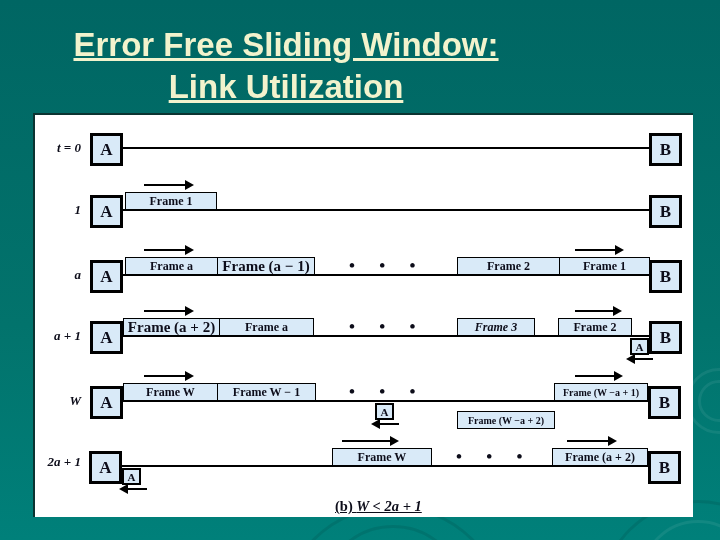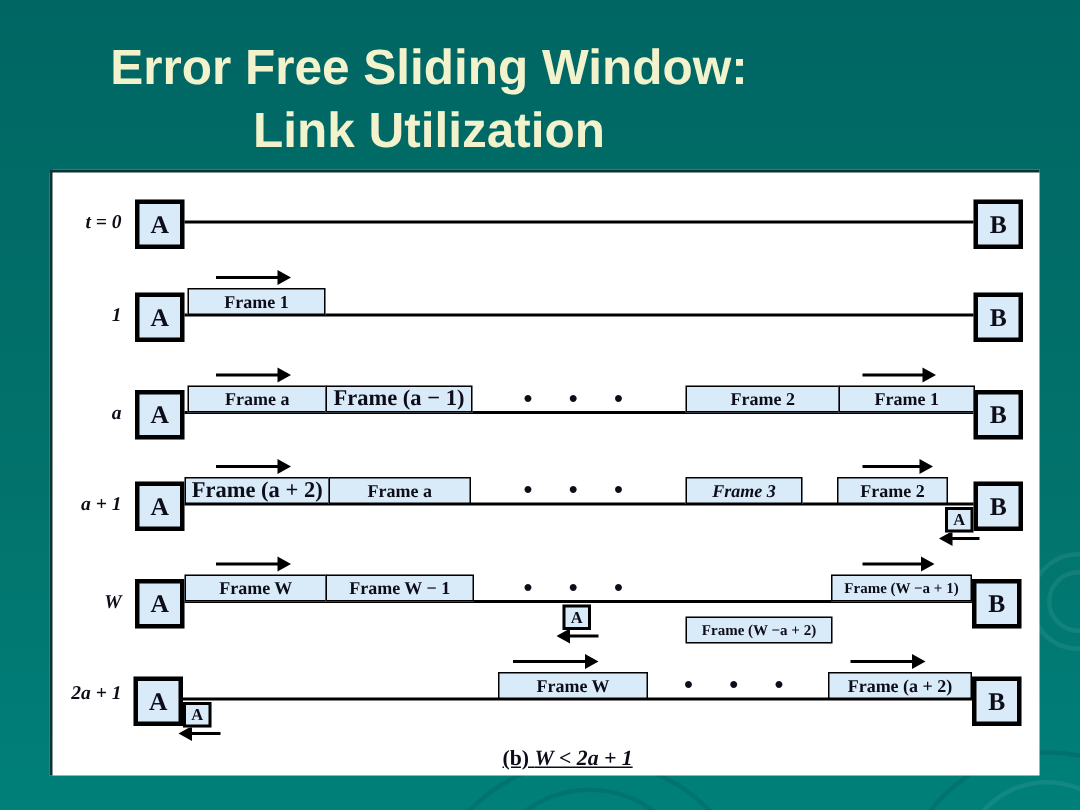--- a/index.html
+++ b/index.html
@@ -11,21 +11,21 @@
     font-family:"Liberation Serif","DejaVu Serif",serif;
   }
   
   .ripple{position:absolute;border-radius:50%;border:3px solid rgba(0,0,0,0.09);z-index:0;}
   .ripple.lite{border-color:rgba(255,255,255,0.07);}
   
   .title{
     position:absolute;top:24px;left:0;width:572px;z-index:2;
     text-align:center;color:#f2f3cd;
     font-family:"Liberation Sans","DejaVu Sans",sans-serif;
-    font-weight:bold;font-size:33px;line-height:42px;
+    font-weight:bold;font-size:33px;line-height:42px;text-decoration:underline;
   }
   
   .panel{
     position:absolute;left:33px;top:113px;width:660px;height:404px;
     background:#ffffff;z-index:1;
     border-top:2px solid #0b3331;border-left:2px solid #0b3331;
     box-sizing:border-box;
     color:#0d0d1a;
   }
   .tlabel{

